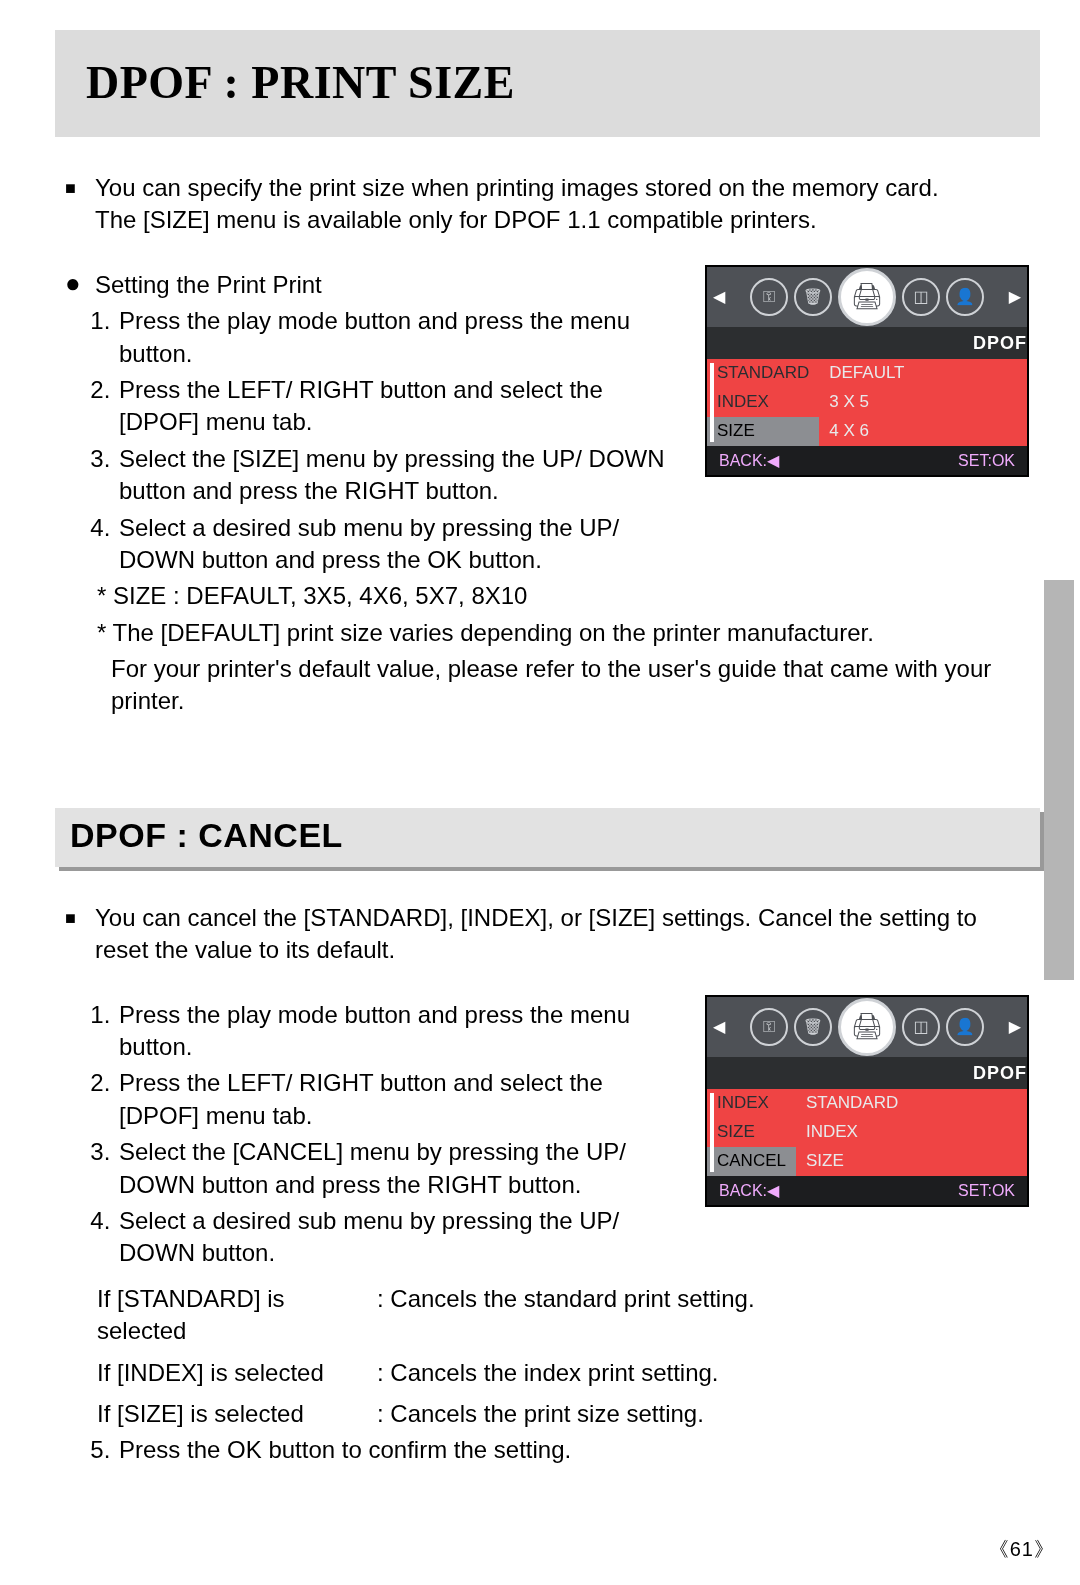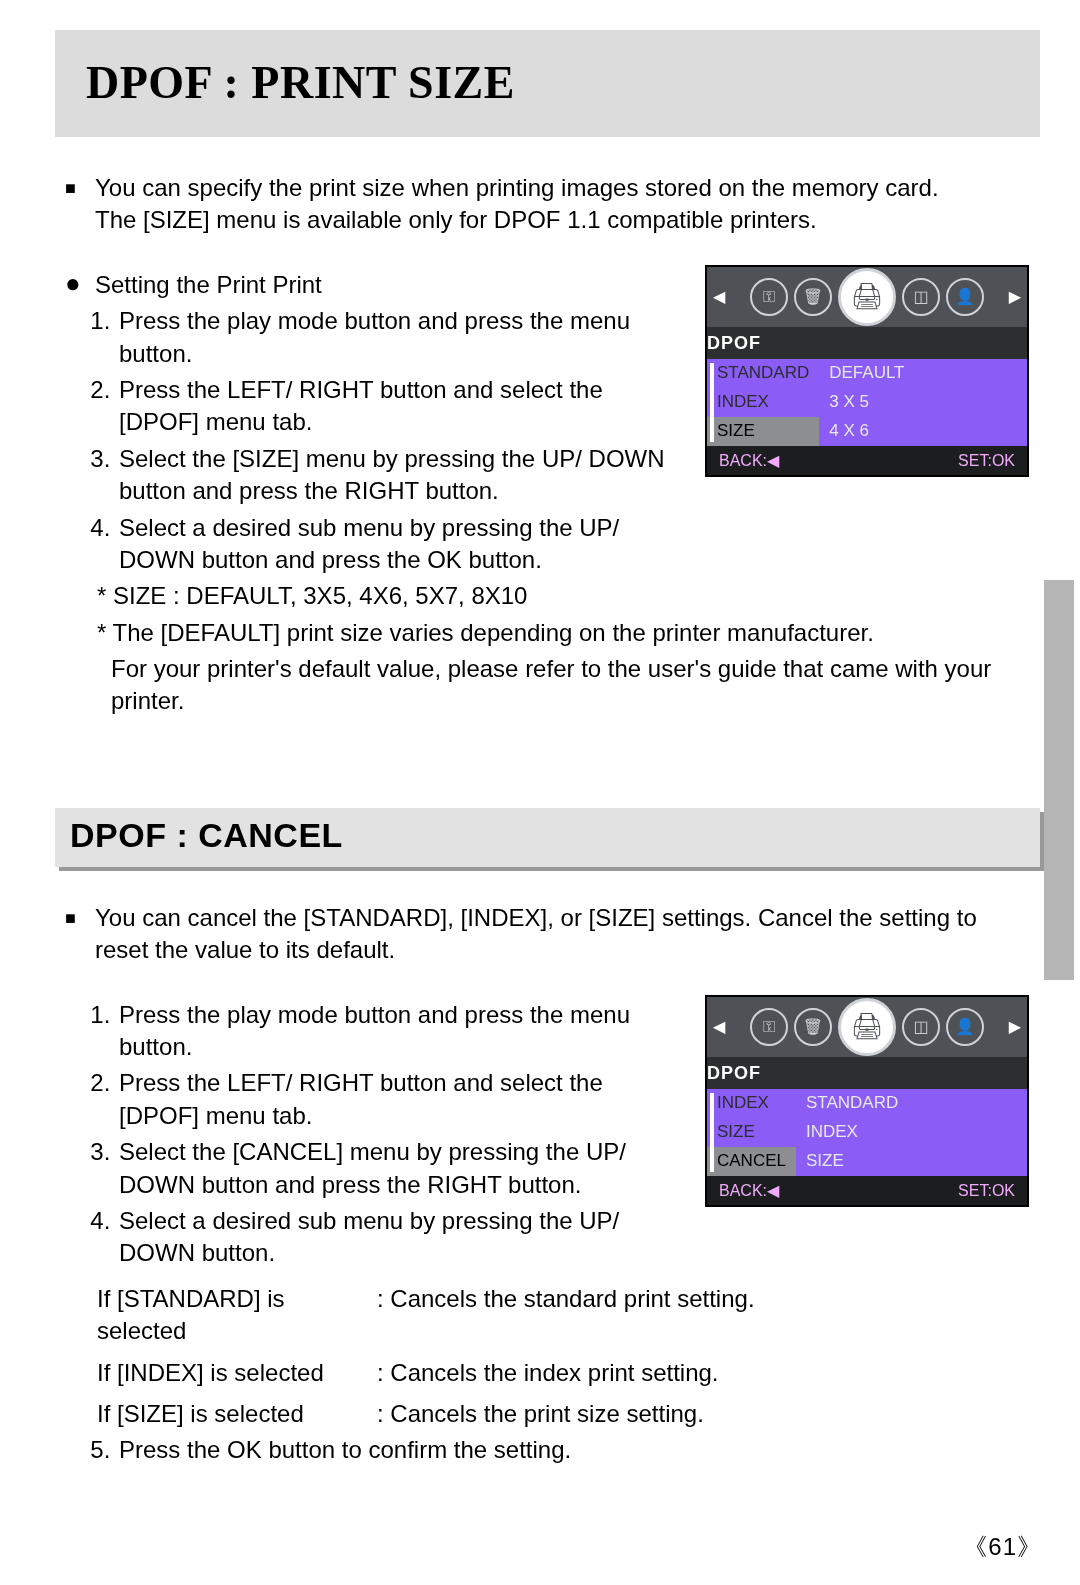--- a/index.html
+++ b/index.html
@@ -69,47 +69,47 @@
     width:34px;height:34px;border-radius:50%;
     border:2px solid #cfd2d6;
     display:flex;align-items:center;justify-content:center;
     font-size:16px;color:#cfd2d6;background:transparent;
   }
   .icn.big{
     width:52px;height:52px;border-width:3px;background:#fff;color:#4e5156;font-size:26px;
   }
   .lcd-title{
     background:#2c2e30;
-    text-align:left;
+    text-align:right;
     font-weight:bold;
     font-size:18px;
     padding:4px 0;
     letter-spacing:1px;
   }
   .lcd-body{
     display:flex;
-    background:#8b5cf6;
+    background:#ef4444;
   }
   .lcd-accent{width:10px;background:#3f4246;position:relative;}
   .lcd-accent::after{content:"";position:absolute;left:3px;top:4px;bottom:4px;width:4px;background:#fff;}
   .lcd-cols{flex:1;display:flex;}
   .lcd-col{flex:1;font-size:17px;}
   .lcd-col .row{padding:3px 10px;color:#2b2d31;}
   .lcd-col .row.sel{background:#8c8e92;color:#000;}
   .lcd-col.right .row{color:#e8e9eb;}
   .lcd-foot{
     background:#1c1d1f;color:#f0abfc;font-size:16px;
     display:flex;justify-content:space-between;padding:4px 12px;
   }
   .spacer{height:90px;}
   .gray-tab{
     position:absolute;right:6px;top:580px;width:30px;height:400px;background:#b5b5b5;
   }
   .page-num{
-    position:absolute;right:38px;bottom:22px;font-size:24px;letter-spacing:1px;
+    position:absolute;right:25px;bottom:22px;font-size:20px;letter-spacing:1px;
   }
 </style>
 </head>
 <body>
 
 <div class="gray-tab"></div>
 
 <div class="title-bar">
   <h1>DPOF : PRINT SIZE</h1>
 </div>

